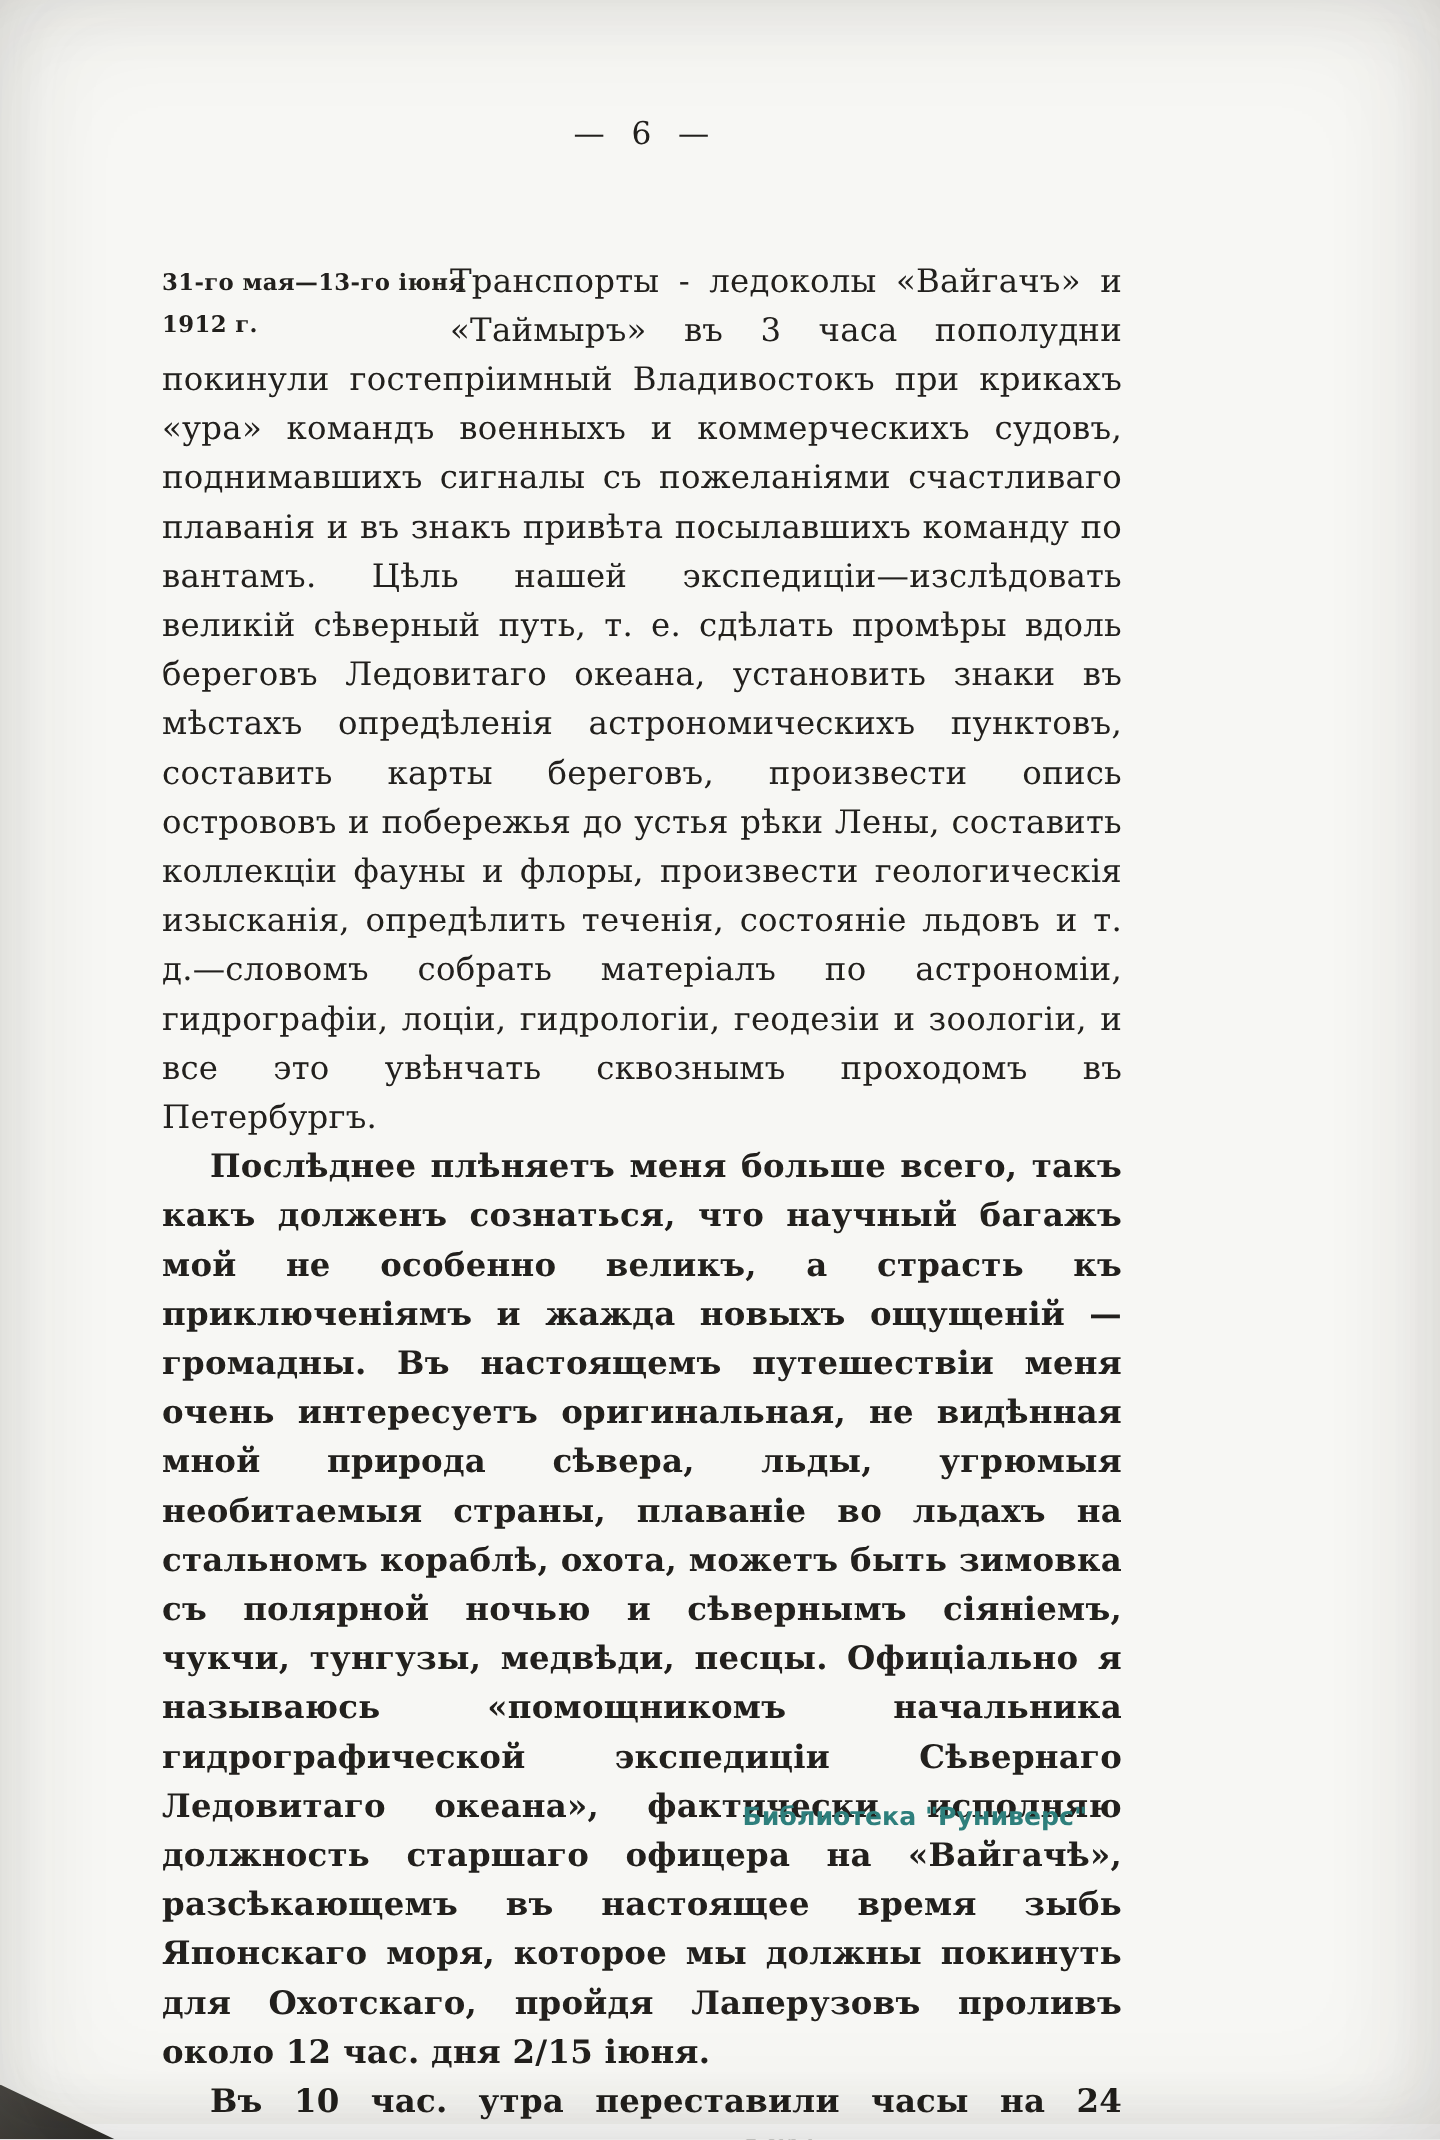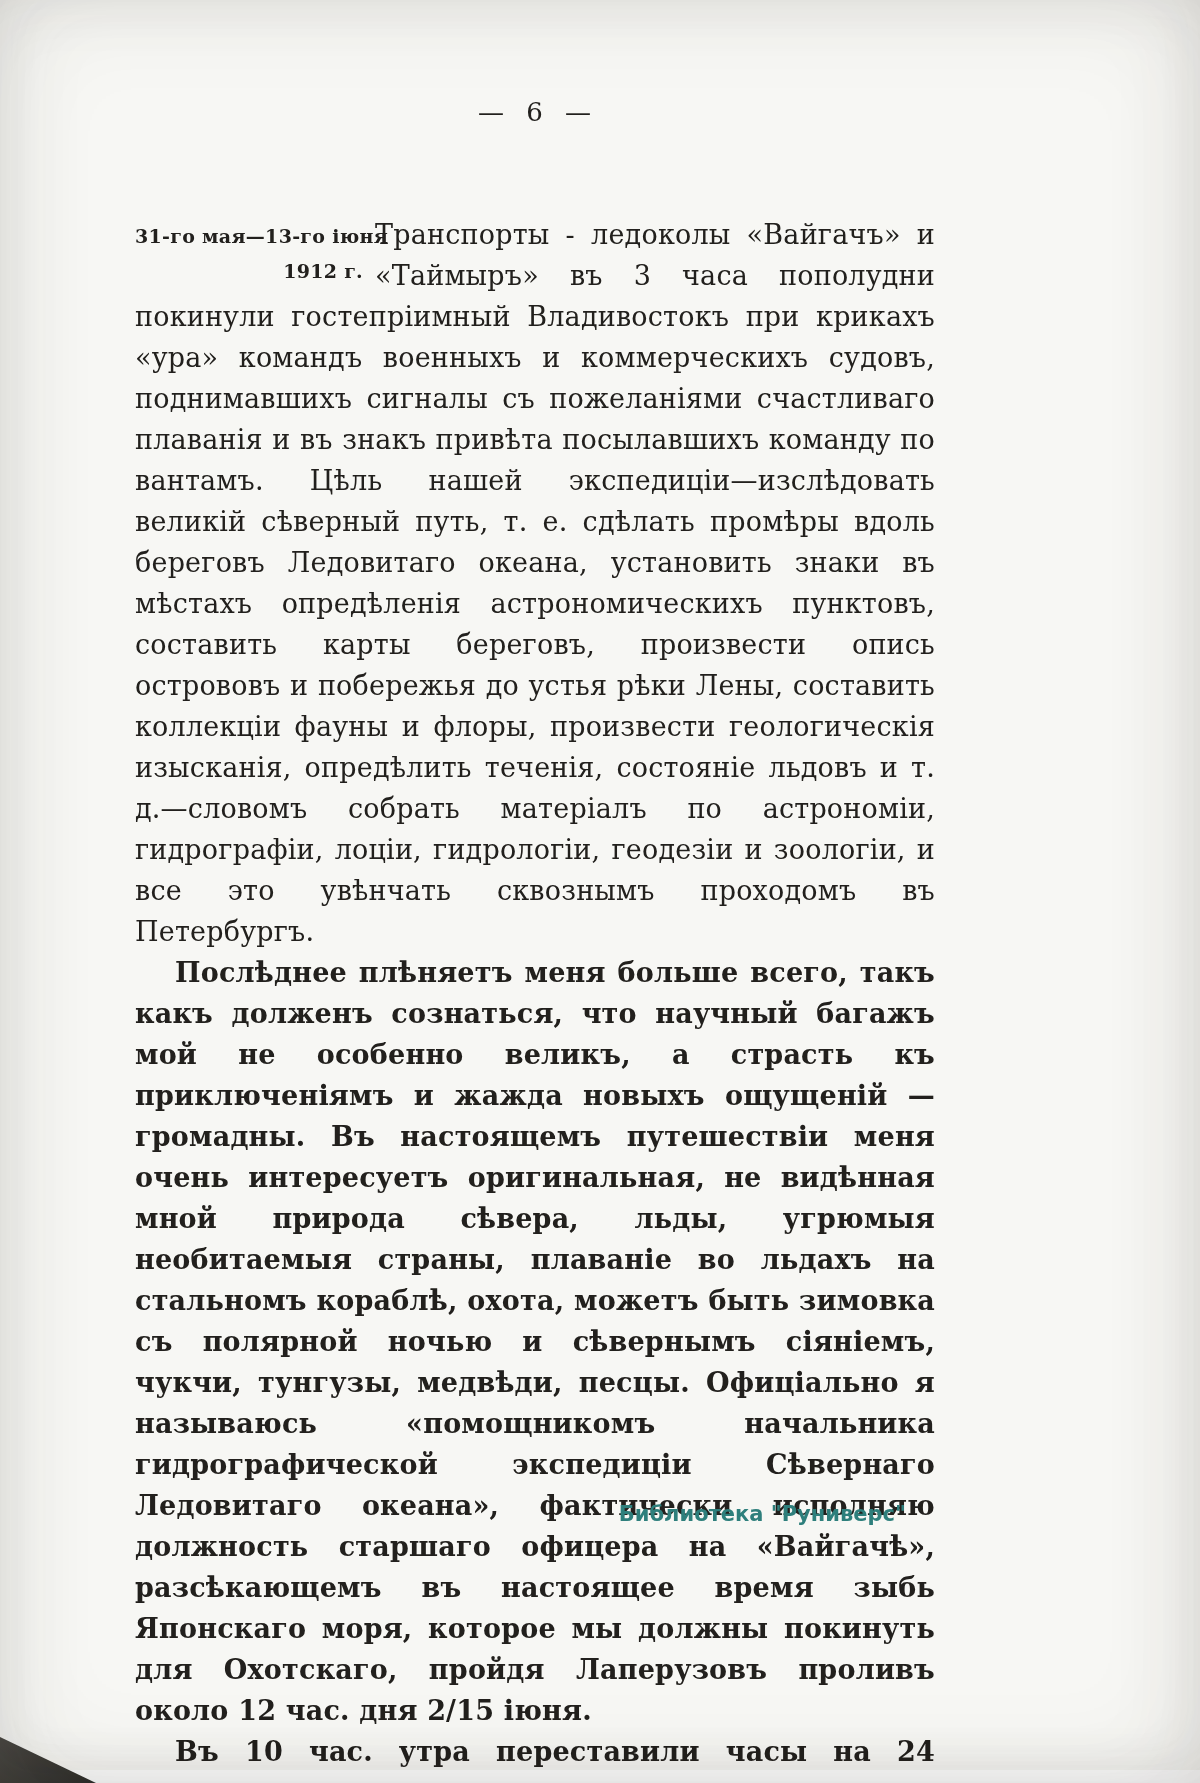--- a/index.html
+++ b/index.html
@@ -65,21 +65,21 @@
     margin-right: 12px;
     padding-top: 5px;
     font-weight: bold;
     font-size: 19px;
     line-height: 35px;
     letter-spacing: 0.3px;
     text-align: left;
     text-indent: 0;
   }
   .mnote-line { display: block; white-space: nowrap; }
-  .mnote-line-2 { text-align: right; }
+  .mnote-line-2 { text-align: left; }
   
   .mnote-inline {
     font-weight: bold;
     font-size: 21px;
     letter-spacing: 0.3px;
     padding-right: 30px;
     white-space: nowrap;
   }
   .watermark {
     position: absolute;

